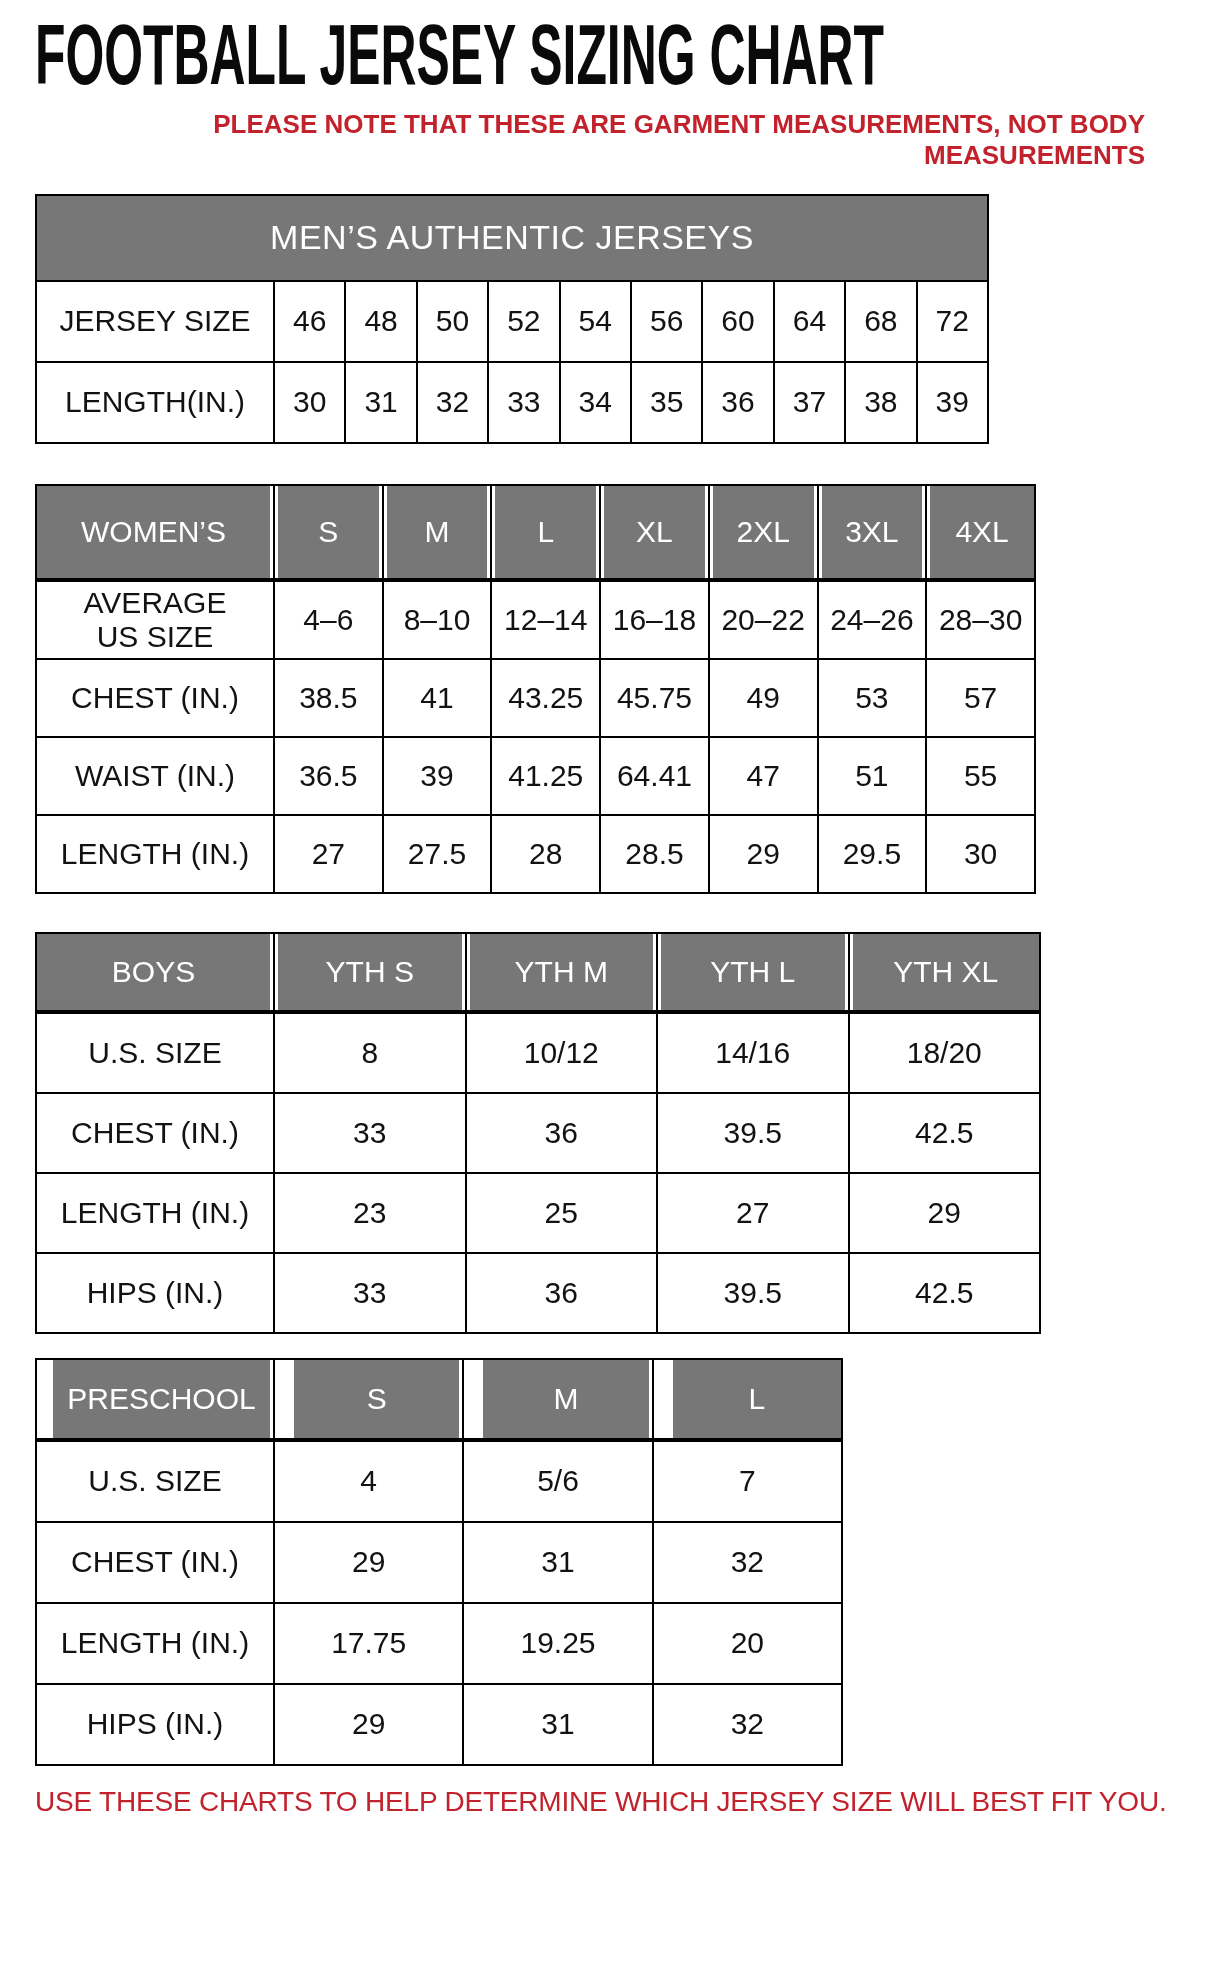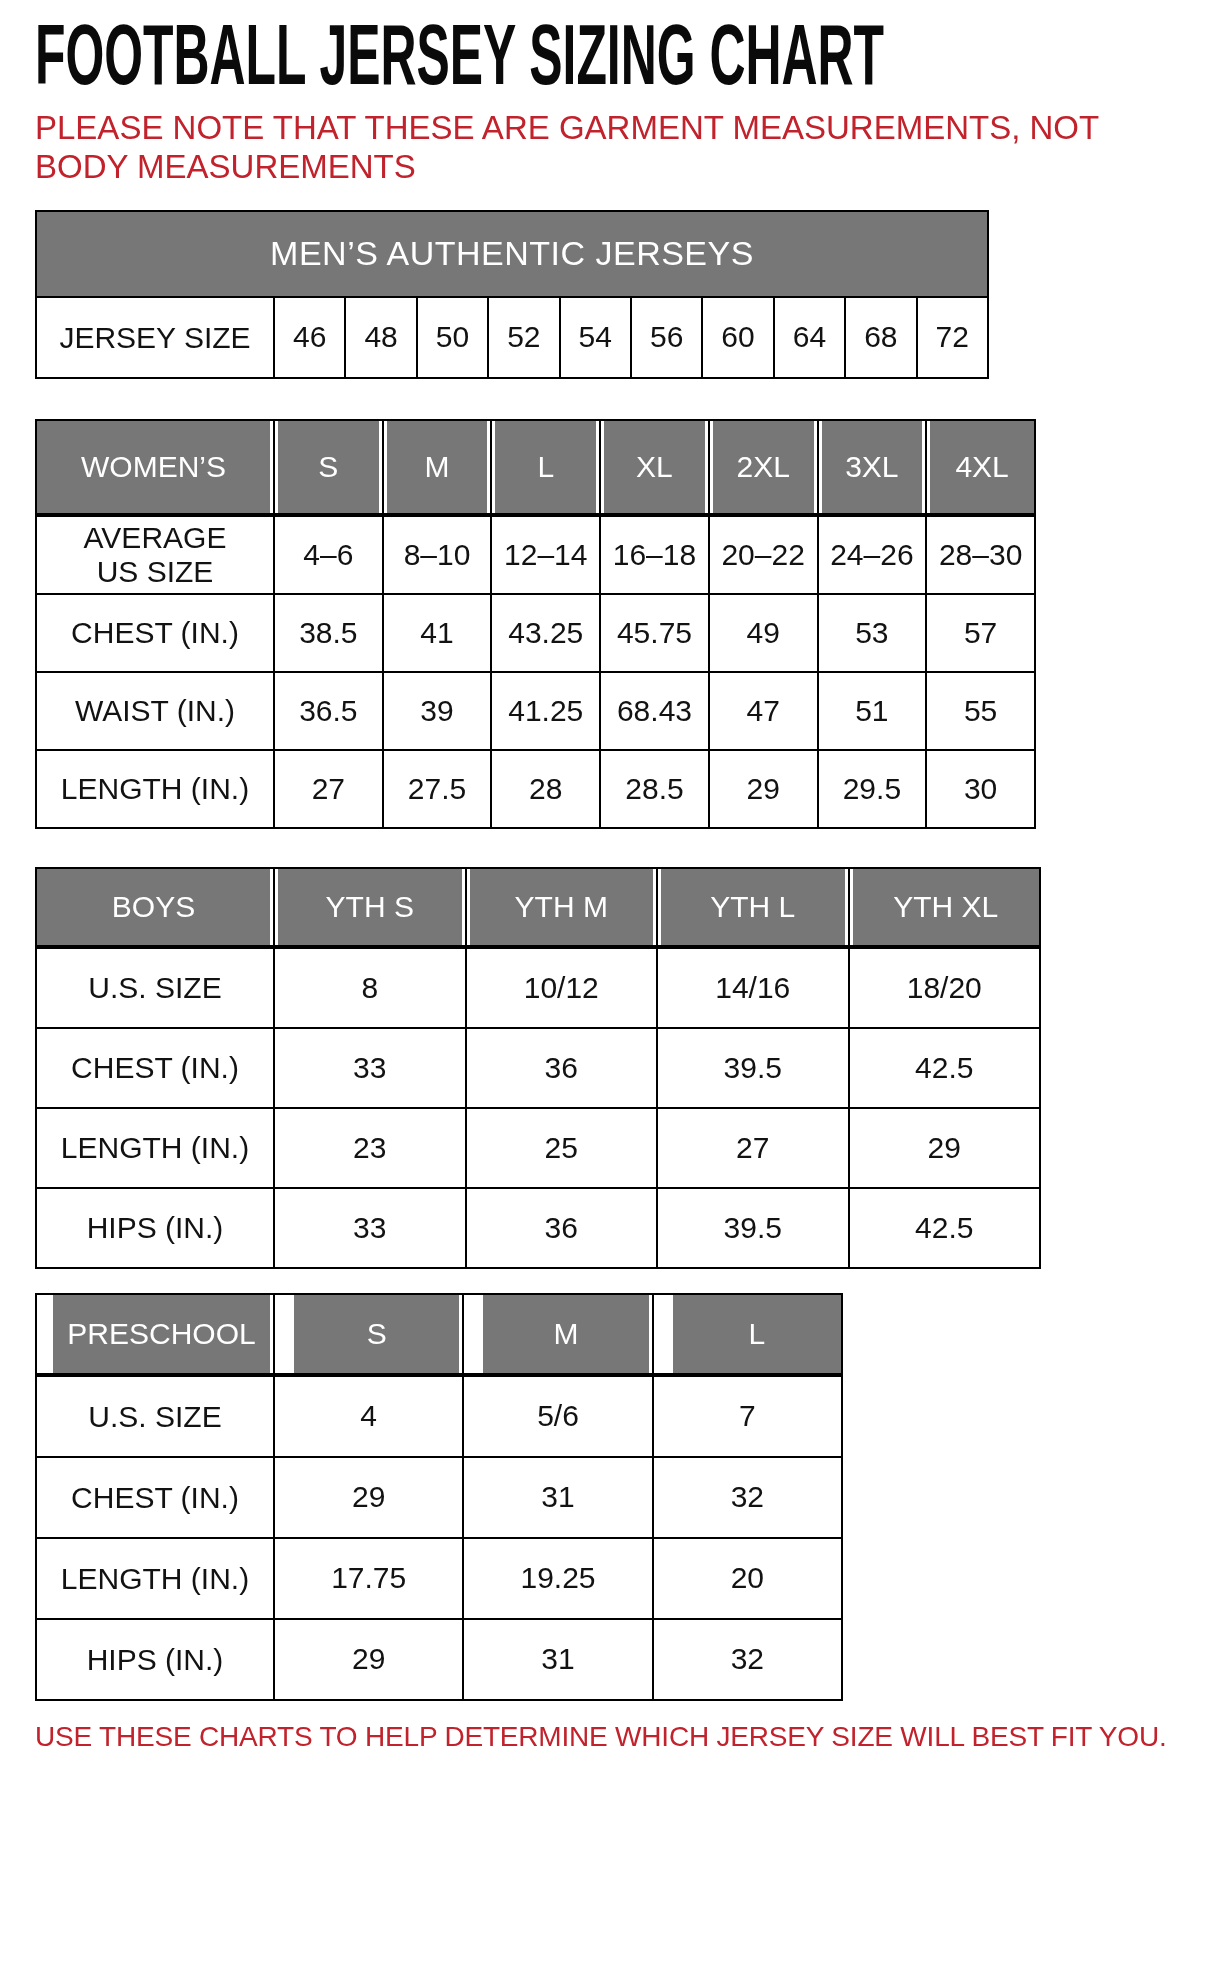--- a/index.html
+++ b/index.html
@@ -14,24 +14,25 @@
     margin:2px 0 0 0;
     font-size:86px;line-height:0.9;font-weight:bold;
     white-space:nowrap;
     transform:scaleX(0.58);
     transform-origin:left center;
     color:#0a0a0a;
   }
 
   .note{
     color:#C1222B;
-    font-size:33px;line-height:1.16;
+    font-size:26px;line-height:1.16;
     max-width:1110px;
     margin:16px 0 0 0;
-    font-weight:400;
+    font-weight:700;
+    text-align:right;
   }
 
   table.tbl{
     border-collapse:collapse;
     table-layout:fixed;
     border:2px solid #000;
   }
   .tbl col.label{width:238px;}
   .tbl td,.tbl th{
     border:2px solid #000;
@@ -114,20 +115,33 @@
           <td>48</td>
           <td>50</td>
           <td>52</td>
           <td>54</td>
           <td>56</td>
           <td>60</td>
           <td>64</td>
           <td>68</td>
           <td>72</td>
         </tr>
+        <tr>
+          <td class="row-label">LENGTH(IN.)</td>
+          <td>30</td>
+          <td>31</td>
+          <td>32</td>
+          <td>33</td>
+          <td>34</td>
+          <td>35</td>
+          <td>36</td>
+          <td>37</td>
+          <td>38</td>
+          <td>39</td>
+        </tr>
       </tbody>
   </table>
 
   <table class="tbl womens">
     <colgroup>
         <col class="label">
         <col>
         <col>
         <col>
         <col>
@@ -181,21 +195,21 @@
           <td>45.75</td>
           <td>49</td>
           <td>53</td>
           <td>57</td>
         </tr>
         <tr>
           <td class="row-label">WAIST (IN.)</td>
           <td>36.5</td>
           <td>39</td>
           <td>41.25</td>
-          <td>68.43</td>
+          <td>64.41</td>
           <td>47</td>
           <td>51</td>
           <td>55</td>
         </tr>
         <tr>
           <td class="row-label">LENGTH (IN.)</td>
           <td>27</td>
           <td>27.5</td>
           <td>28</td>
           <td>28.5</td>

